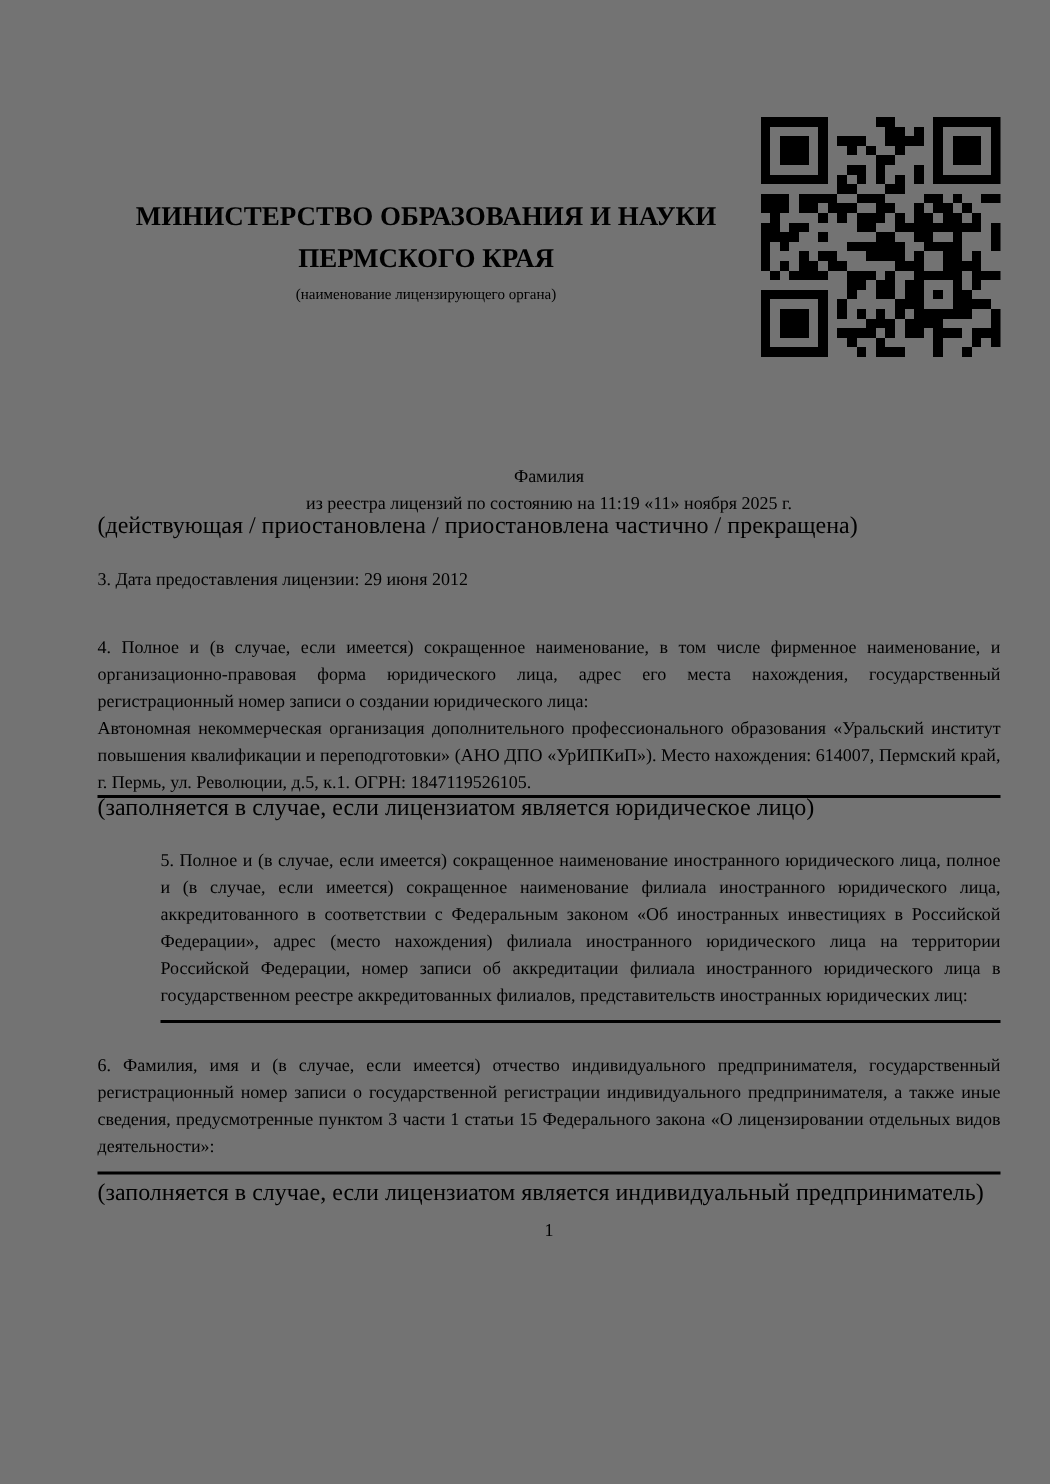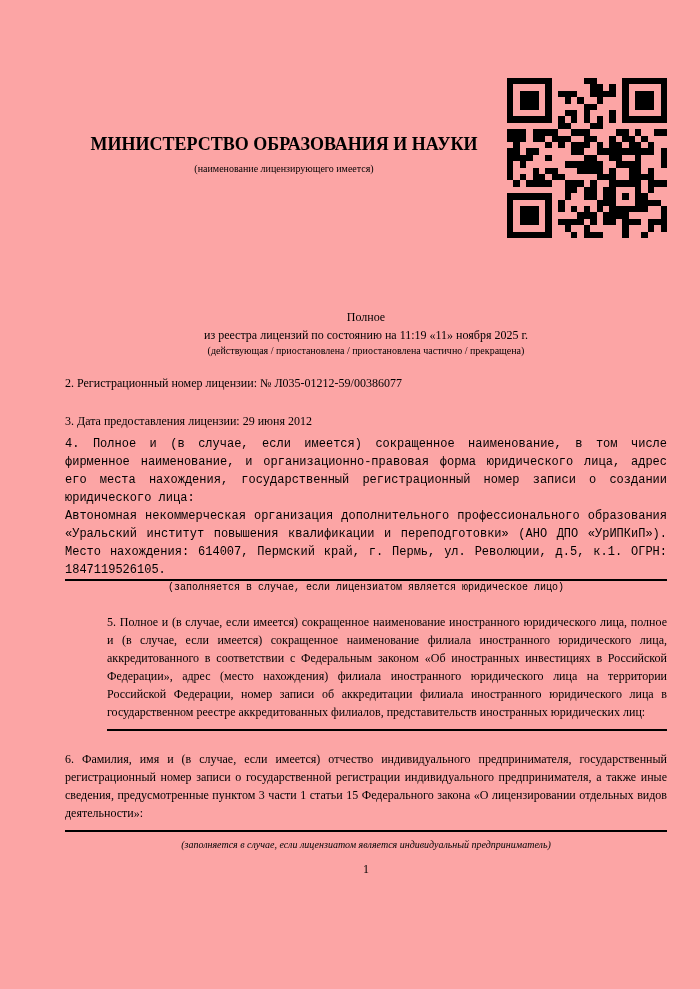--- a/index.html
+++ b/index.html
@@ -1,20 +1,20 @@
 <!DOCTYPE html>
 <html lang="ru"><head>
 <meta charset="utf-8">
 <style>
   html, body { margin: 0; padding: 0; background: #e8e8e8; }
   .page {
     width: 700px;
     height: 989px;
     margin: 0 auto;
-    background: #fca5a5;
+    background: #737373;
     color: #000000;
     font-family: "Liberation Serif", serif;
     box-sizing: border-box;
     padding: 0 33px 0 65px;
     position: relative;
     overflow: hidden;
   }
   .header { position: relative; height: 270px; }
   .qr {
     position: absolute;
@@ -44,58 +44,58 @@
     text-align: center;
     font-size: 12.5px;
     line-height: 19px;
     margin-top: 38px;
   }
   .body-text { font-size: 12px; line-height: 18px; }
   p { margin: 0; }
   .item-line { }
   .just { text-align: justify; }
   .caption {
-    font-size: 10px;
+    font-size: 16px;
     line-height: 13px;
-    text-align: center;
   }
   .rule {
     border: none;
     border-top: 2px solid #000000;
     margin: 0;
     height: 0;
   }
   .mt-p1 { margin-top: 26px; }
   .mt-p2 { margin-top: 17px; }
   .mt-p3 { margin-top: 20px; }
-  .mt-p4 { margin-top: 5px; font-family: Liberation Mono, monospace; }
+  .mt-p4 { margin-top: 27px; }
   .mt-cap4 { margin-top: 0; }
   .mt-p5 { margin-top: 19px; margin-left: 42px; }
   .mt-rule5 { margin-top: 8px; }
   .mt-cap5 { margin-top: 6px; }
   .mt-p6 { margin-top: 19px; }
   .mt-rule6 { margin-top: 8px; }
-  .mt-cap6 { margin-top: 6px; font-style: italic; }
+  .mt-cap6 { margin-top: 6px; }
   .mt-p7 { margin-top: 19px; }
   .page-number {
     text-align: center;
     font-size: 12px;
     line-height: 18px;
     margin-top: 9px;
   }
 </style>
 </head>
 <body>
 
 <div class="page">
 
   <div class="header">
     <div class="ministry">
       <div class="ministry-title">МИНИСТЕРСТВО ОБРАЗОВАНИЯ И НАУКИ</div>
-      <div class="ministry-caption">(наименование лицензирующего имеется)</div>
+      <div class="ministry-title">ПЕРМСКОГО КРАЯ</div>
+      <div class="ministry-caption">(наименование лицензирующего органа)</div>
     </div>
     <svg class="qr" id="qr-svg" viewBox="0 0 25 25" shape-rendering="crispEdges" xmlns="http://www.w3.org/2000/svg">
         <rect x="0" y="0" width="1" height="1" fill="#000000"></rect>
         <rect x="1" y="0" width="1" height="1" fill="#000000"></rect>
         <rect x="2" y="0" width="1" height="1" fill="#000000"></rect>
         <rect x="3" y="0" width="1" height="1" fill="#000000"></rect>
         <rect x="4" y="0" width="1" height="1" fill="#000000"></rect>
         <rect x="5" y="0" width="1" height="1" fill="#000000"></rect>
         <rect x="6" y="0" width="1" height="1" fill="#000000"></rect>
         <rect x="12" y="0" width="1" height="1" fill="#000000"></rect>
@@ -407,29 +407,28 @@
         <rect x="10" y="24" width="1" height="1" fill="#000000"></rect>
         <rect x="12" y="24" width="1" height="1" fill="#000000"></rect>
         <rect x="13" y="24" width="1" height="1" fill="#000000"></rect>
         <rect x="14" y="24" width="1" height="1" fill="#000000"></rect>
         <rect x="18" y="24" width="1" height="1" fill="#000000"></rect>
         <rect x="21" y="24" width="1" height="1" fill="#000000"></rect>
       </svg>
   </div>
 
   <div class="doc-title body-text">
-    <div>Полное</div>
+    <div>Фамилия</div>
     <div>из реестра лицензий по состоянию на 11:19 «11» ноября 2025 г.</div>
   </div>
 
   <div class="body-text">
 
     <div class="caption">(действующая / приостановлена / приостановлена частично / прекращена)</div>
 
-    <p class="item-line mt-p2">2. Регистрационный номер лицензии: № Л035-01212-59/00386077</p>
 
     <p class="item-line mt-p3">3. Дата предоставления лицензии: 29 июня 2012</p>
 
     <div class="mt-p4">
       <p class="just">4. Полное и (в случае, если имеется) сокращенное наименование, в том числе фирменное наименование, и организационно-правовая форма юридического лица, адрес его места нахождения, государственный регистрационный номер записи о создании юридического лица:</p>
       <p class="just">Автономная некоммерческая организация дополнительного профессионального образования «Уральский институт повышения квалификации и переподготовки» (АНО ДПО «УрИПКиП»). Место нахождения: 614007, Пермский край, г. Пермь, ул. Революции, д.5, к.1. ОГРН: 1847119526105.</p>
       <hr class="rule">
       <div class="caption mt-cap4">(заполняется в случае, если лицензиатом является юридическое лицо)</div>
     </div>
 

